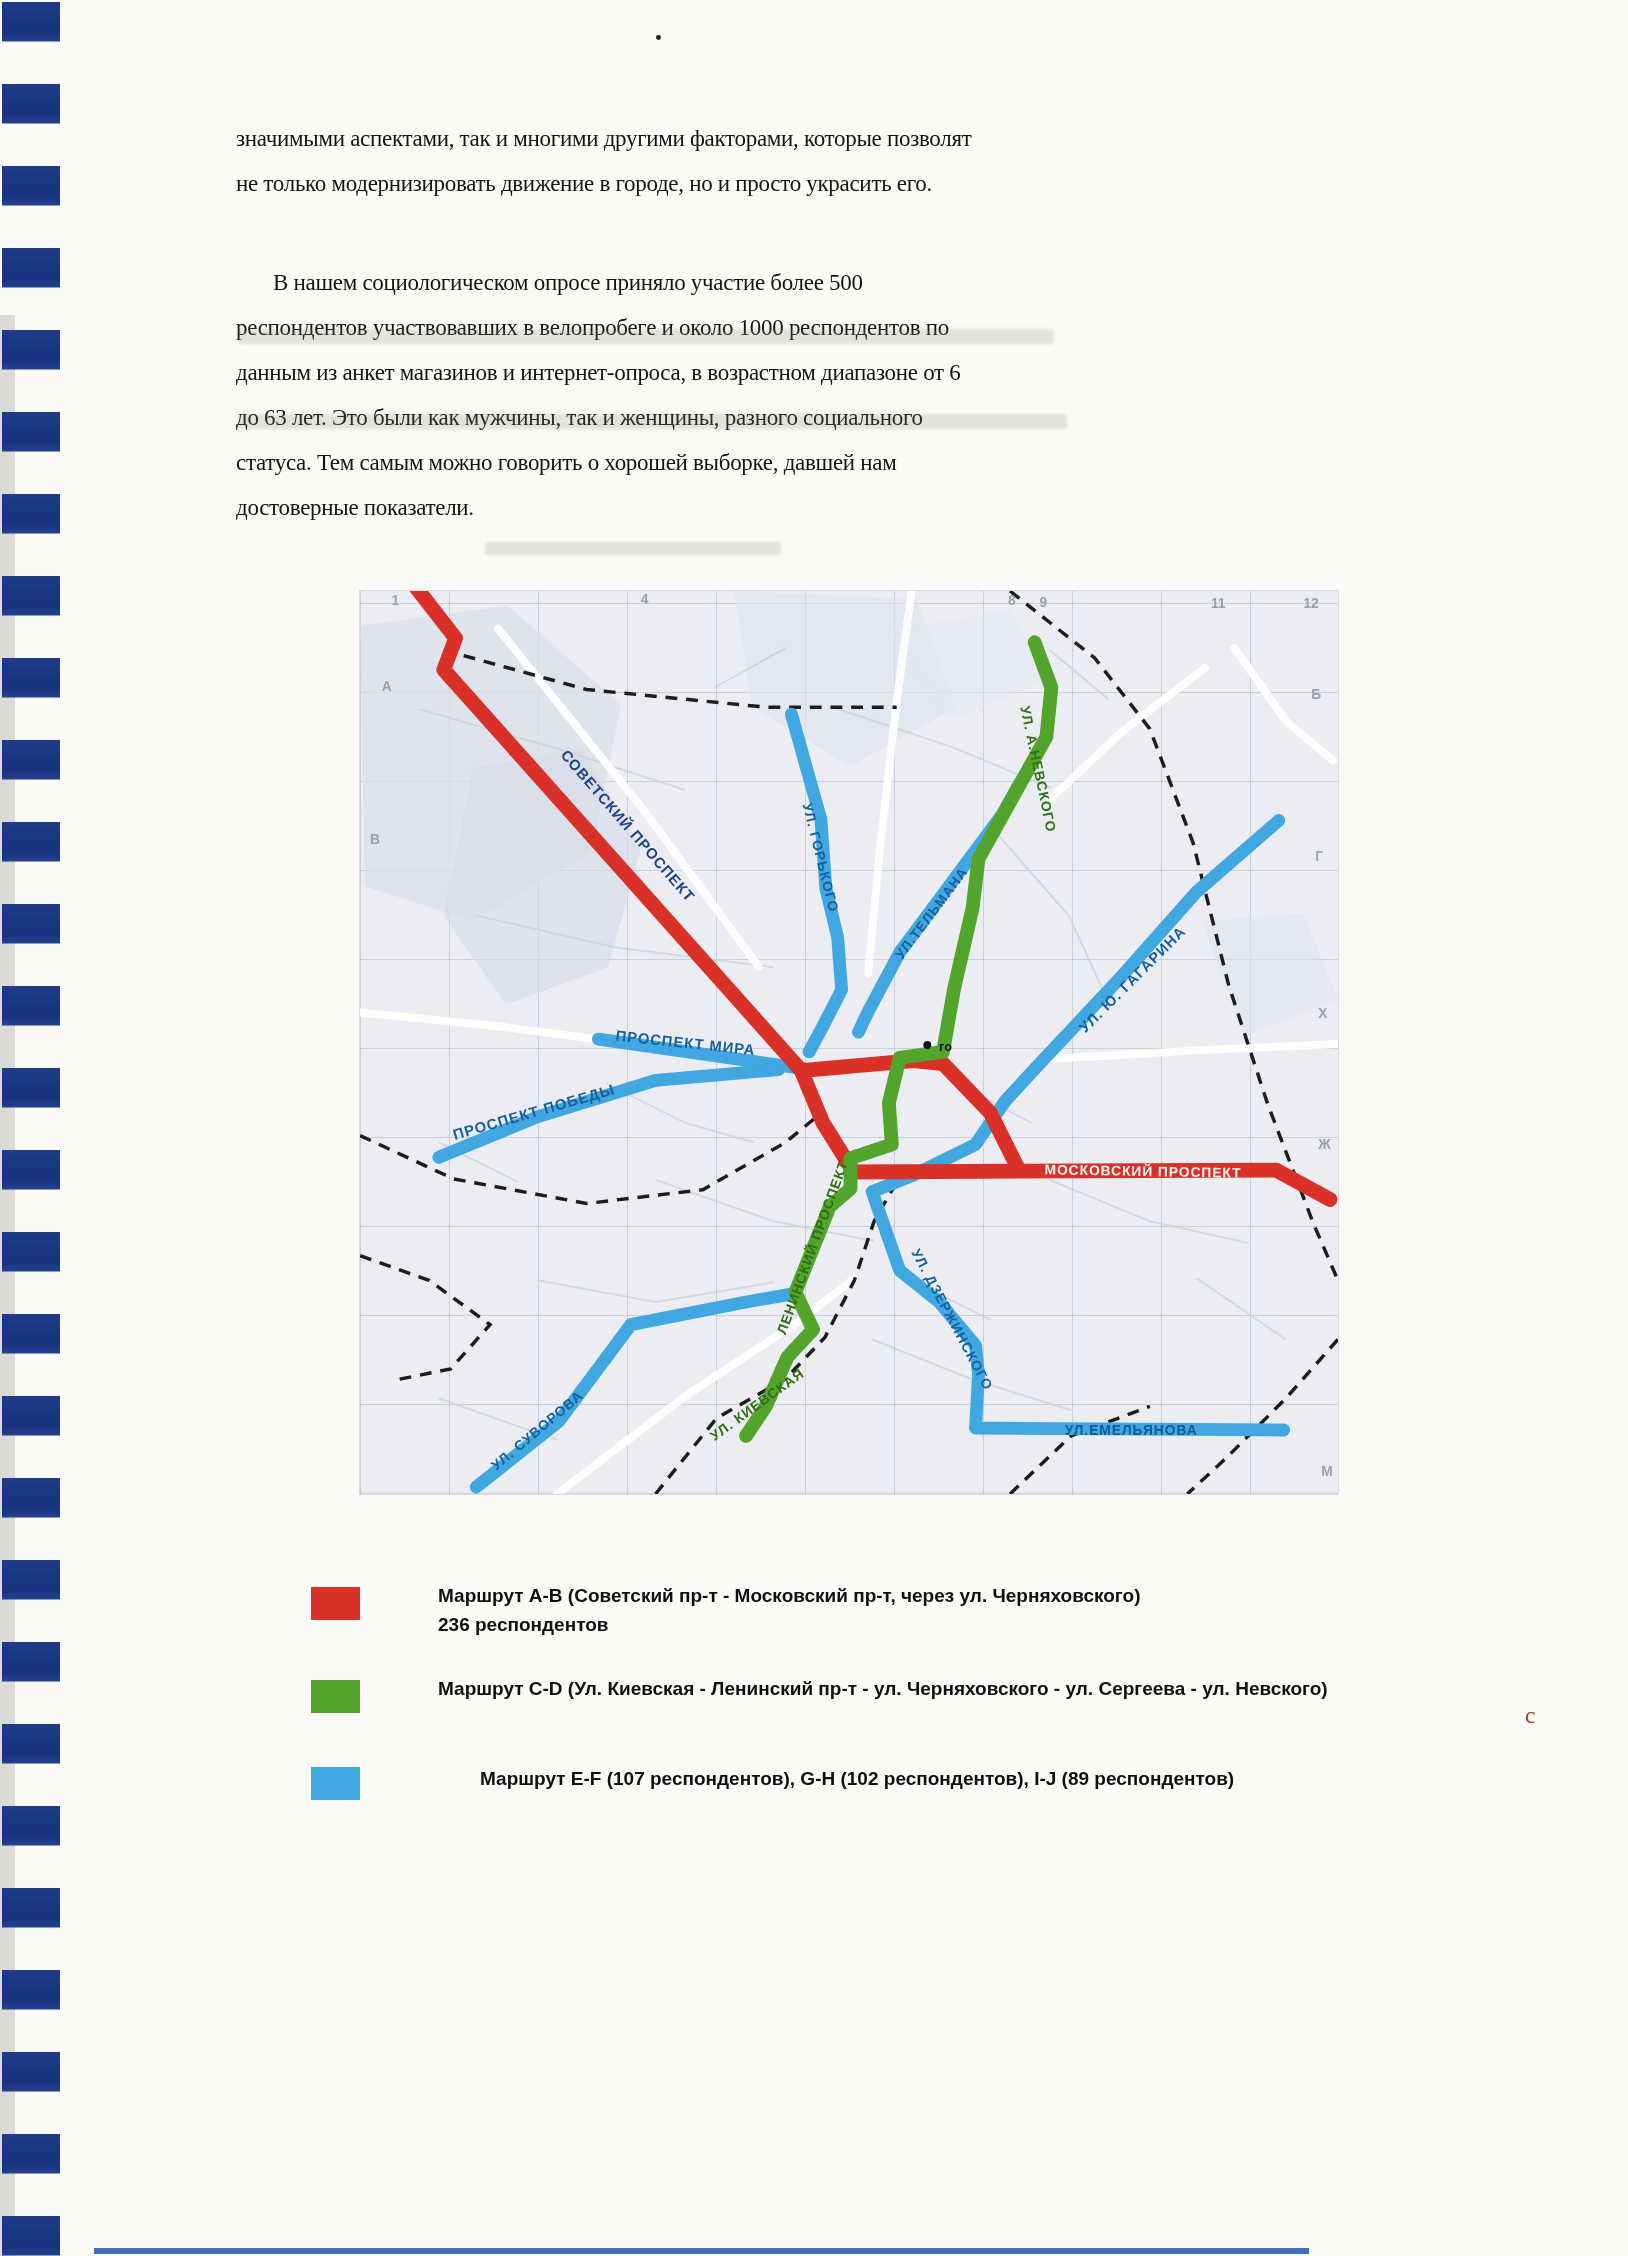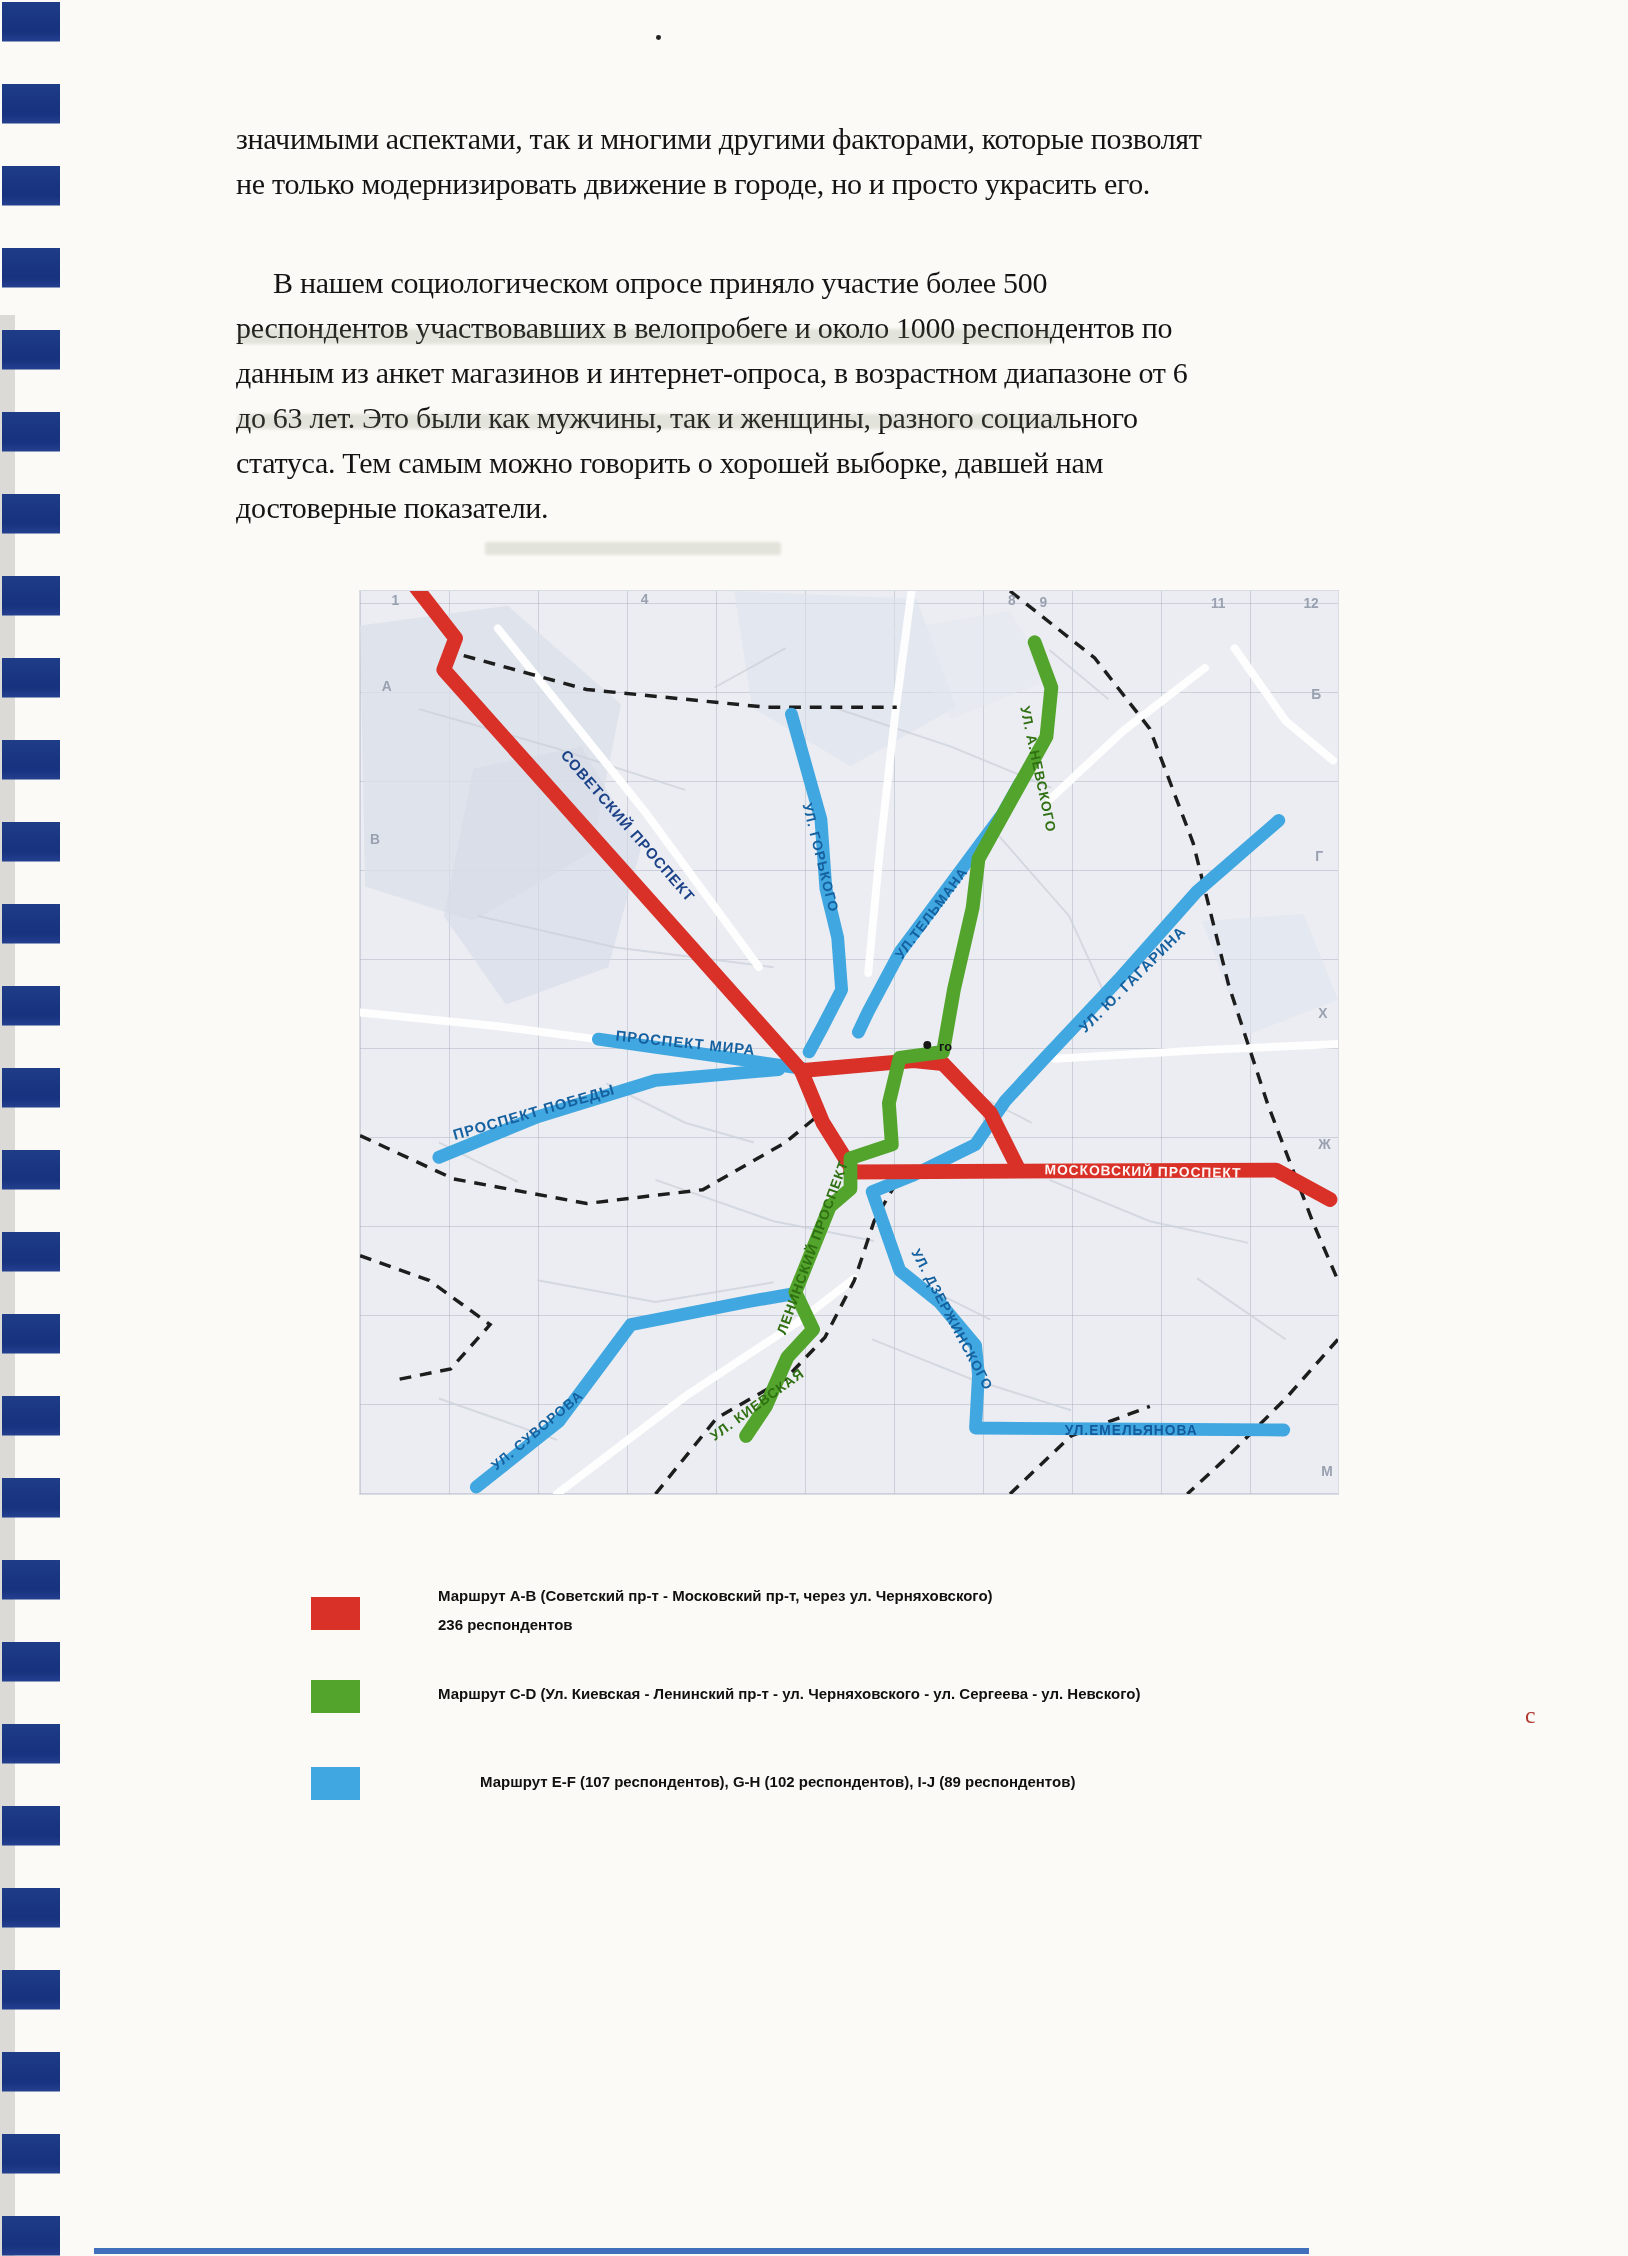--- a/index.html
+++ b/index.html
@@ -4,42 +4,42 @@
 <style>
   html,body{margin:0;padding:0;background:#888;}
   .page{position:relative;width:1628px;height:2257px;background:#fbfaf6;overflow:hidden;
         font-family:"Liberation Serif", serif;color:#141414;}
   
   .spine-shadow{position:absolute;left:0;top:315px;width:14.8px;height:1942px;background:#c2c0bc;opacity:.55;}
   .binding{position:absolute;left:2px;top:2px;width:58px;height:2255px;
     background:repeating-linear-gradient(180deg,#1e3c88 0px,#17327e 29.6px,#233f8e 39px,rgba(0,0,0,0) 40px,rgba(0,0,0,0) 82px);}
   
   .para{position:absolute;left:236px;}
-  .tline{height:45px;line-height:45px;font-size:30px;letter-spacing:-0.3px;white-space:nowrap;}
+  .tline{height:45px;line-height:45px;font-size:23px;letter-spacing:-0.3px;white-space:nowrap;}
   .indent{padding-left:37px;}
   
   .bleed{position:absolute;background:rgba(128,134,108,.20);filter:blur(1.6px);border-radius:3px;}
   .dot{position:absolute;width:4.9px;height:4.9px;border-radius:50%;background:#222;}
   .red-mark{position:absolute;color:#b03a30;font-size:23.6px;font-family:"Liberation Serif",serif;}
   .bottom-line{position:absolute;left:94px;top:2248px;width:1215px;height:5.9px;background:#2b61b5;opacity:.9;}
   
   .map{position:absolute;left:360px;top:591px;width:978px;height:903px;
     background:
       repeating-linear-gradient(90deg, rgba(150,160,180,.38) 0 1px, rgba(0,0,0,0) 1px 89px),
       repeating-linear-gradient(0deg, rgba(150,160,180,.38) 0 1px, rgba(0,0,0,0) 1px 89px),
       #ecedf2;
     outline:1px solid #d9dce2;}
   .map svg{position:absolute;left:0;top:0;}
   .street-label{font-family:"Liberation Sans",sans-serif;font-weight:bold;font-size:14px;letter-spacing:1px;}
   .street-label.big{font-size:15px;}
   .edge-mark{font-family:"Liberation Sans",sans-serif;font-weight:bold;font-size:14px;fill:#99a1b0;}
   .center-town{font-family:"Liberation Sans",sans-serif;font-weight:bold;font-size:13px;fill:#161616;}
   
-  .legend-row{position:absolute;left:311px;display:flex;align-items:center;
-    font-family:"Liberation Sans",sans-serif;font-weight:bold;font-size:15px;line-height:28.6px;color:#101010;}
+  .legend-row{position:absolute;left:311px;display:flex;align-items:flex-start;
+    font-family:"Liberation Sans",sans-serif;font-weight:bold;font-size:19px;line-height:28.6px;color:#101010;}
   .swatch{width:49px;height:33px;flex:0 0 auto;margin-top:4.9px;}
   .sw-red{background:#d93128;}
   .sw-green{background:#53a42c;}
   .sw-blue{background:#41a7e0;}
   .legend-text{margin-left:78px;white-space:nowrap;}
 </style>
 </head>
 <body>
 
 <div class="page">

